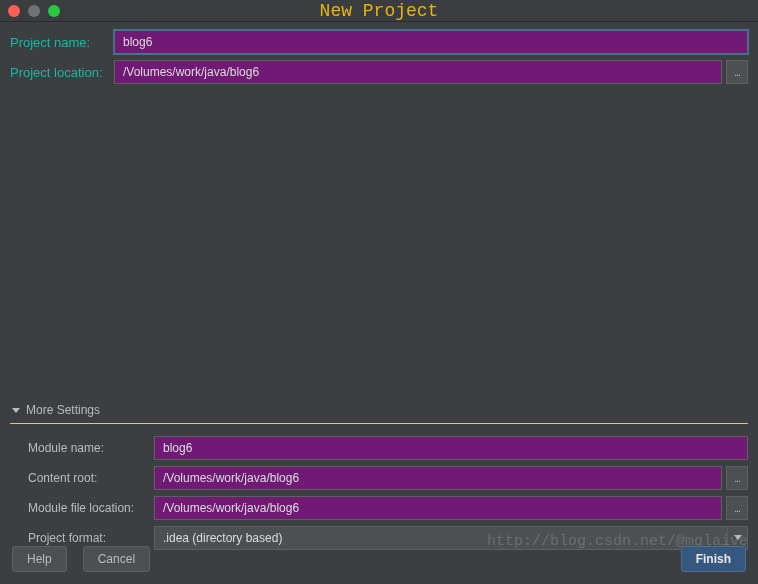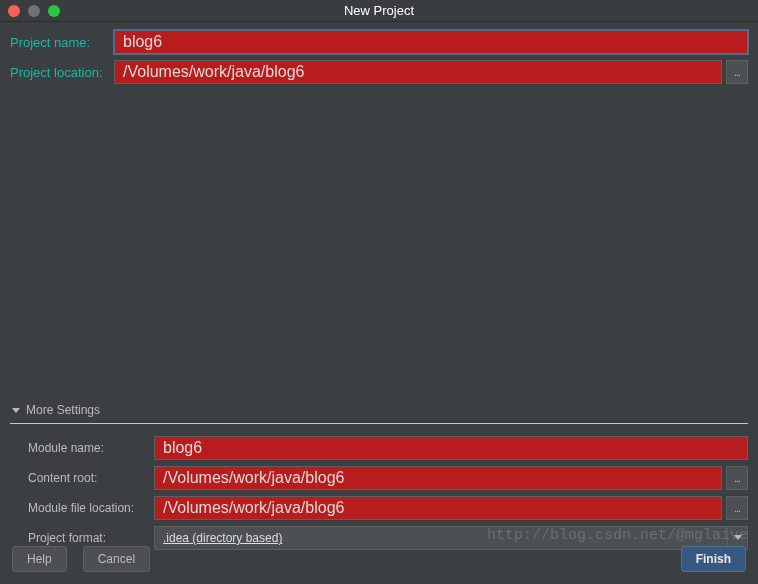--- a/index.html
+++ b/index.html
@@ -32,44 +32,45 @@
       width: 12px;
       height: 12px;
       border-radius: 50%;
     }
     .tl-close { background: #ff5f57; }
     .tl-min { background: #c4c4c4; opacity: 0.4; }
     .tl-max { background: #28c940; }
     .title {
       flex: 1;
       text-align: center;
-      color: #ffffff;
-      font-size: 13px;
+      color: #eab308;
+      font-size: 18px;
+      font-family: Liberation Mono, monospace;
     }
     .content {
       padding: 8px 10px 0 10px;
     }
     .form-row {
       display: flex;
       align-items: center;
       margin-bottom: 6px;
     }
     .label-top {
       width: 104px;
       color: #14b8a6;
       font-size: 13px;
     }
     .input {
       flex: 1;
       height: 24px;
-      background: #b91c1c;
+      background: #701a75;
       border: 1px solid #5e6060;
       color: #dddddd;
       padding: 0 8px;
-      font-size: 16px;
+      font-size: 12px;
       outline: none;
     }
     .input.focused {
       border: 1px solid #4a708b;
       box-shadow: 0 0 0 1px #4a708b;
     }
     .browse-btn {
       width: 22px;
       height: 24px;
       background: #4c5052;
@@ -124,21 +125,20 @@
     .select {
       flex: 1;
       height: 24px;
       background: #4c5052;
       border: 1px solid #5e6060;
       color: #dddddd;
       padding: 0 8px;
       font-size: 12px;
       display: flex;
       align-items: center;
-      text-decoration: underline;
     }
     .select-arrow {
       width: 20px;
       height: 24px;
       background: #4c5052;
       border: 1px solid #5e6060;
       border-left: none;
       display: flex;
       align-items: center;
       justify-content: center;
@@ -170,21 +170,21 @@
     .btn-spacer { flex: 1; }
     .btn.primary {
       background: #365880;
       border: 1px solid #4a708b;
       color: #e8e8e8;
       font-weight: bold;
     }
     .watermark {
       position: absolute;
       right: 10px;
-      bottom: 40px;
+      bottom: 34px;
       color: rgba(200,200,200,0.25);
       font-family: "Courier New", monospace;
       font-size: 15px;
       pointer-events: none;
     }
   </style>
 </head>
 <body>
 
 <div class="titlebar">

